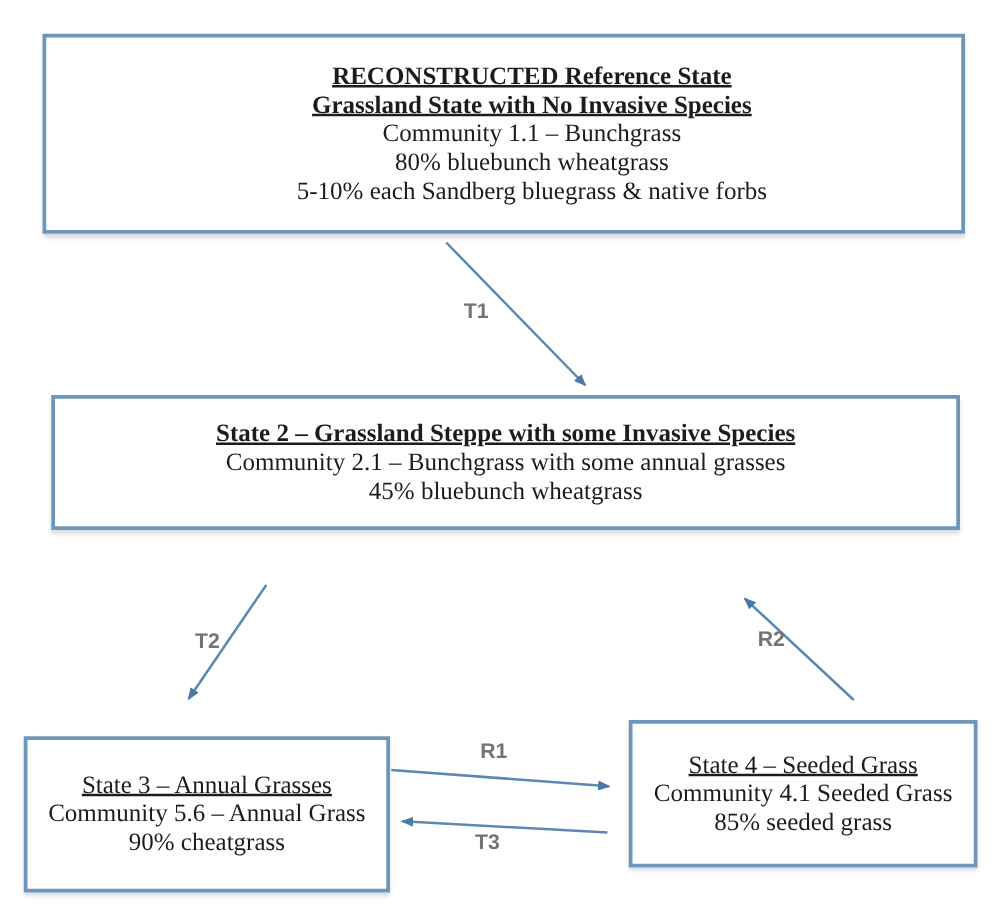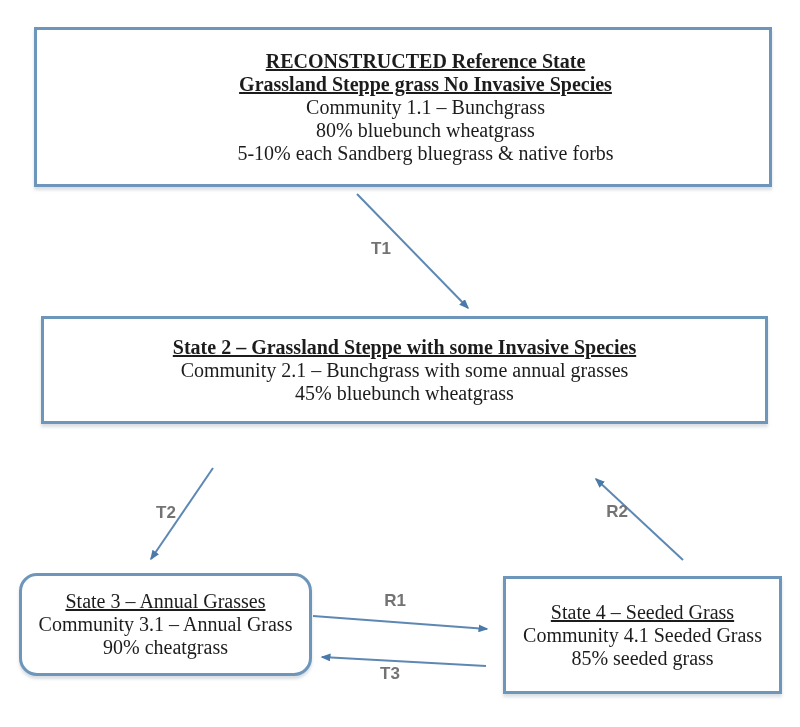--- a/index.html
+++ b/index.html
@@ -36,21 +36,21 @@
   }
   .box .title-plain {
     font-weight: normal;
     text-decoration: underline;
   }
   .box .line {
     display: block;
   }
   #box-reference { left: 34px;  top: 27px;  width: 738px; height: 160px; padding-left: 45px; }
   #box-state2    { left: 41px;  top: 316px; width: 727px; height: 108px; }
-  #box-state3    { left: 19px;  top: 573px; width: 293px; height: 103px; border-radius: 18px; }
+  #box-state3    { left: 19px;  top: 589px; width: 293px; height: 125px; }
   #box-state4    { left: 503px; top: 576px; width: 279px; height: 118px; }
 
   .arrow-layer {
     position: absolute;
     left: 0; top: 0;
     width: 800px; height: 727px;
     pointer-events: none;
   }
   .arrow-label {
     position: absolute;
@@ -67,35 +67,35 @@
   #label-r1 { left: 395px; top: 601px; }
   #label-t3 { left: 390px; top: 674px; }
 </style>
 </head>
 <body>
 
 <div class="canvas">
 
   <div class="box" id="box-reference">
     <span class="line title">RECONSTRUCTED Reference State</span>
-    <span class="line title">Grassland Steppe grass No Invasive Species</span>
+    <span class="line title">Grassland State with No Invasive Species</span>
     <span class="line">Community 1.1 – Bunchgrass</span>
     <span class="line">80% bluebunch wheatgrass</span>
     <span class="line">5-10% each Sandberg bluegrass &amp; native forbs</span>
   </div>
 
   <div class="box" id="box-state2">
     <span class="line title">State 2 – Grassland Steppe with some Invasive Species</span>
     <span class="line">Community 2.1 – Bunchgrass with some annual grasses</span>
     <span class="line">45% bluebunch wheatgrass</span>
   </div>
 
   <div class="box" id="box-state3">
     <span class="line title-plain">State 3 – Annual Grasses</span>
-    <span class="line">Community 3.1 – Annual Grass</span>
+    <span class="line">Community 5.6 – Annual Grass</span>
     <span class="line">90% cheatgrass</span>
   </div>
 
   <div class="box" id="box-state4">
     <span class="line title-plain">State 4 – Seeded Grass</span>
     <span class="line">Community 4.1 Seeded Grass</span>
     <span class="line">85% seeded grass</span>
   </div>
 
   <svg class="arrow-layer" viewBox="0 0 800 727" xmlns="http://www.w3.org/2000/svg">

